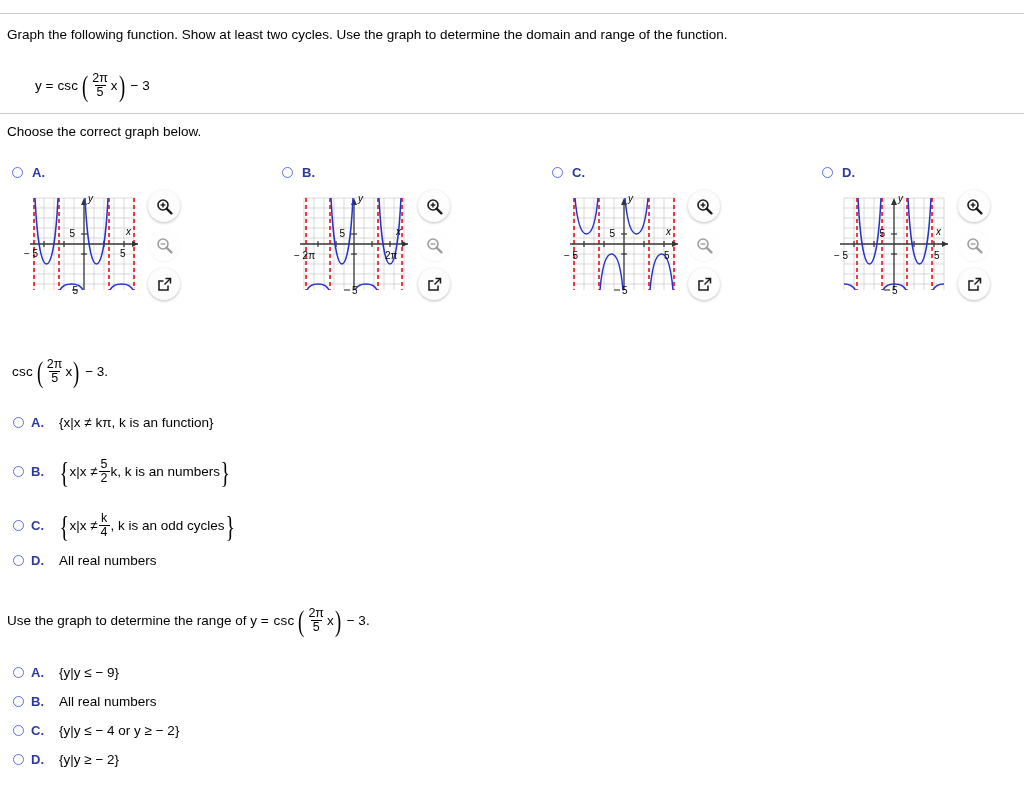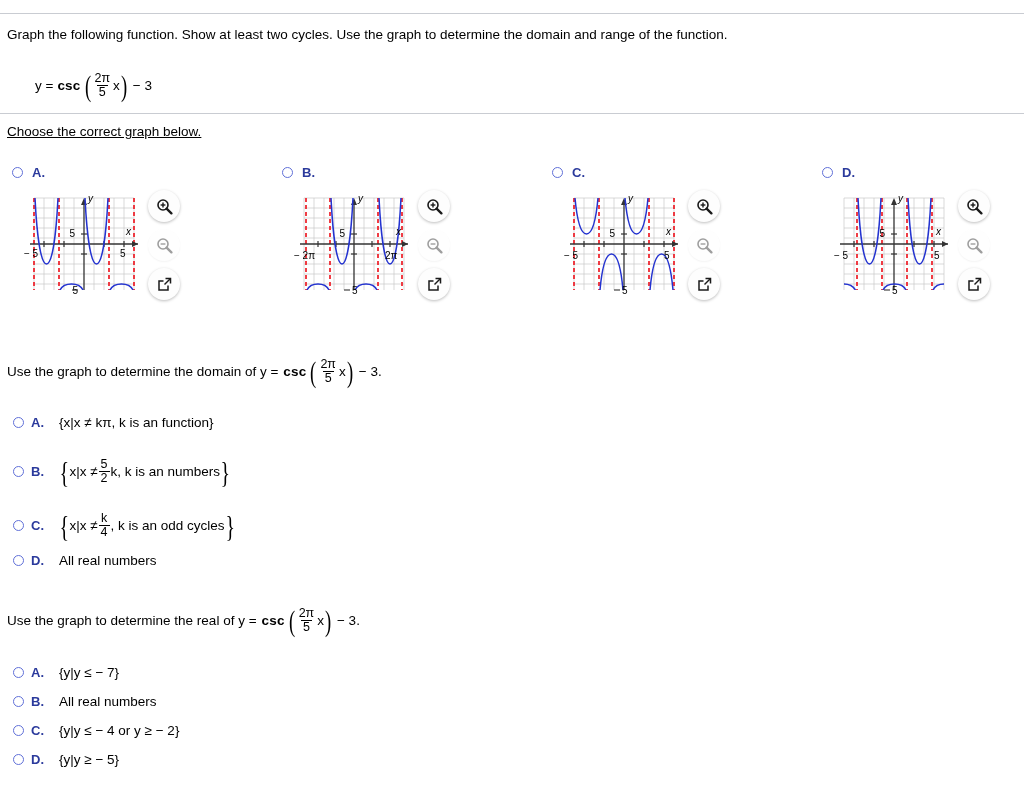--- a/index.html
+++ b/index.html
@@ -27,21 +27,21 @@
   .prompt-line {
     position: absolute;
     white-space: nowrap;
     font-size: 13.5px;
     line-height: 1.2;
   }
 
   
   .math { display: inline-flex; align-items: center; white-space: nowrap; vertical-align: middle; }
   .mvar { font-style: normal; }
-  .mfunc { font-weight: bold; letter-spacing: .2px; }
+  .mfunc { font-weight: normal; letter-spacing: .2px; }
   .frac {
     display: inline-flex; flex-direction: column;
     align-items: center; justify-content: center;
     vertical-align: middle;
     line-height: 1.05;
     margin: 0 1px;
   }
   .frac .num { padding: 0 2px; font-size: 12.5px; }
   .frac .den { padding: 0 2px; font-size: 12.5px; border-top: 1.1px solid #000; }
   .paren {
@@ -146,21 +146,21 @@
       <span class="num">2π</span>
       <span class="den">5</span>
     </span>
     <span class="mvar">x</span>
     <span class="paren">)</span>
     <span style="width:5px;display:inline-block"></span>
     <span class="mvar">− 3</span>
   </span>
 </div>
 
-<div class="prompt-line" id="choose-prompt" style="top:124px;left:7px;text-decoration:underline;">Choose the correct graph below.</div>
+<div class="prompt-line" id="choose-prompt" style="top:124px;left:7px;">Choose the correct graph below.</div>
 
 <div class="choice" style="left:0px;">
   <div class="choice-head">
     <span class="radio"></span>
     <span class="opt-letter">A.</span>
   </div>
   <div class="graph-wrap">
     <svg width="124" height="108" viewBox="0 0 124 108">
       <defs>
         <clipPath id="clipA">
@@ -526,21 +526,20 @@
           <path d="M9.5 2.5 H14.5 V7.5" fill="none" stroke="#1a1a1a" stroke-width="1.5"></path>
           <line x1="14.5" y1="2.5" x2="8.5" y2="8.5" stroke="#1a1a1a" stroke-width="1.5"></line>
           <path d="M12 9.5 V14 H3 V5 H7.5" fill="none" stroke="#1a1a1a" stroke-width="1.5"></path>
         </svg>
     </div>
   </div>
 </div>
 
 <div class="prompt-line" id="domain-question" style="top:358px;left:7px;">
   <span class="math">
-    <span>Use the graph to determine the domain of y =</span>
     <span style="width:5px;display:inline-block"></span>
     <span class="mfunc">csc</span>
     <span style="width:3px;display:inline-block"></span>
     <span class="paren">(</span>
     <span class="frac">
       <span class="num">2π</span>
       <span class="den">5</span>
     </span>
     <span class="mvar">x</span>
     <span class="paren">)</span>
@@ -586,51 +585,51 @@
 </div>
 
 <div class="opt-row" style="top:553px;left:13px;">
   <span class="radio"></span>
   <span class="opt-letter">D.</span>
   <span class="opt-text">All real numbers</span>
 </div>
 
 <div class="prompt-line" id="range-question" style="top:607px;left:7px;">
   <span class="math">
-    <span>Use the graph to determine the real of y =</span>
+    <span>Use the graph to determine the range of y =</span>
     <span style="width:5px;display:inline-block"></span>
     <span class="mfunc">csc</span>
     <span style="width:3px;display:inline-block"></span>
     <span class="paren">(</span>
     <span class="frac">
       <span class="num">2π</span>
       <span class="den">5</span>
     </span>
     <span class="mvar">x</span>
     <span class="paren">)</span>
     <span style="width:5px;display:inline-block"></span>
     <span>− 3.</span>
   </span>
 </div>
 
 <div class="opt-row" style="top:665px;left:13px;">
   <span class="radio"></span>
   <span class="opt-letter">A.</span>
-  <span class="opt-text">{y|y ≤ − 7}</span>
+  <span class="opt-text">{y|y ≤ − 9}</span>
 </div>
 
 <div class="opt-row" style="top:694px;left:13px;">
   <span class="radio"></span>
   <span class="opt-letter">B.</span>
   <span class="opt-text">All real numbers</span>
 </div>
 
 <div class="opt-row" style="top:723px;left:13px;">
   <span class="radio"></span>
   <span class="opt-letter">C.</span>
   <span class="opt-text">{y|y ≤ − 4 or y ≥ − 2}</span>
 </div>
 
 <div class="opt-row" style="top:752px;left:13px;">
   <span class="radio"></span>
   <span class="opt-letter">D.</span>
-  <span class="opt-text">{y|y ≥ − 5}</span>
+  <span class="opt-text">{y|y ≥ − 2}</span>
 </div>
 
 </body></html>

